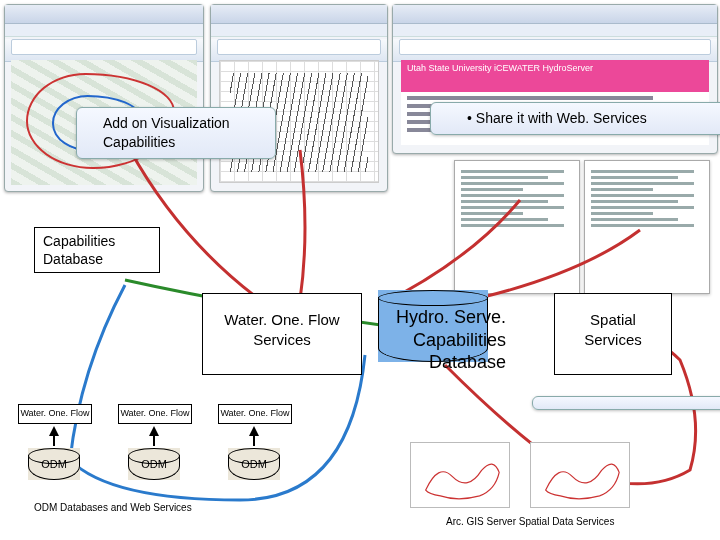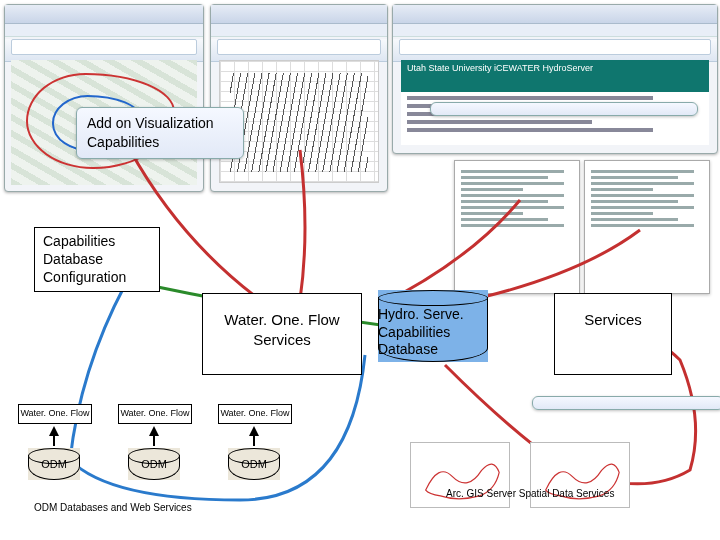--- a/index.html
+++ b/index.html
@@ -12,28 +12,28 @@
   .url{margin:2px 6px;height:14px;background:#fff;border:1px solid #bcd;border-radius:2px}
   .mapArea{position:absolute;top:55px;left:6px;right:6px;bottom:6px;background:#eef3ee}
   .mapArea::before{content:"";position:absolute;inset:0;background:repeating-linear-gradient(30deg,rgba(90,140,90,.15) 0 6px,transparent 6px 14px)}
   .mapLine{position:absolute;border:2px solid #c33;border-radius:40% 60% 55% 45%/50% 40% 60% 50%;background:transparent}
   .chartArea{position:absolute;top:55px;left:8px;right:8px;bottom:8px;background:#fff;border:1px solid #ccc;
     background-image:linear-gradient(#ddd 1px,transparent 1px),linear-gradient(90deg,#ddd 1px,transparent 1px);
     background-size:14px 10px}
   .squiggle{position:absolute;top:12px;left:10px;right:10px;bottom:10px;
     background:repeating-linear-gradient(100deg,transparent 0 3px,#555 3px 4px,transparent 4px 7px)}
   .pageArea{position:absolute;top:55px;left:8px;right:8px;bottom:8px;background:#fff}
-  .banner{height:26px;background:#0f766e;color:#fff;font-size:9px;padding:3px 6px}
+  .banner{height:26px;background:#ec4899;color:#fff;font-size:9px;padding:3px 6px}
   .txtline{height:4px;background:#889;margin:4px 6px}
   .txtline.s{width:60%}
   .txtline.m{width:80%}
   .docWin{position:absolute;background:#fff;border:1px solid #aaa;box-shadow:0 1px 3px rgba(0,0,0,.25);padding:6px}
   .ddl{height:3px;background:#9aa;margin:3px 0}
   .ddl.s{width:55%}.ddl.m{width:78%}.ddl.l{width:92%}
-  .callout{position:absolute;background:linear-gradient(#f5f8ff,#e2e9f7);border:1px solid #8aa;border-radius:6px;padding:6px 10px;font-size:14px;line-height:1.35;box-shadow:0 1px 3px rgba(0,0,0,.25)}
+  .callout{position:absolute;background:linear-gradient(#f5f8ff,#e2e9f7);border:1px solid #8aa;border-radius:6px;padding:6px 26px;font-size:14px;line-height:1.35;box-shadow:0 1px 3px rgba(0,0,0,.25)}
   .dbcyl{position:absolute}
   .dbcyl .top{position:absolute;left:0;right:0;top:0;height:14px;border:1.5px solid #000;border-radius:50%;background:inherit}
   .dbcyl .body{position:absolute;left:0;right:0;top:7px;bottom:0;border:1.5px solid #000;border-top:none;border-radius:0 0 50% 50%/0 0 14px 14px;background:inherit}
   .odm{width:52px;height:32px;background:#ece7da}
   .caps{width:110px;height:72px;background:#7db2e8}
   .wof{position:absolute;width:72px;height:18px;border:1.5px solid #000;background:#fff;font-size:9px;text-align:center;line-height:16px}
   .arrowUp{position:absolute;width:0;height:0;border-left:5px solid transparent;border-right:5px solid transparent;border-bottom:10px solid #000}
   .arrowUp::after{content:"";position:absolute;top:10px;left:-1px;width:2px;height:10px;background:#000}
   .servicesBox{position:absolute;background:#fff;border:1.5px solid #000;text-align:center;font-size:15px;padding-top:16px;line-height:1.3}
   .thumb{position:absolute;background:#fff;border:1px solid #bbb}
@@ -115,44 +115,45 @@
   <path d="M 125 280 Q 260 310 420 330" stroke="#2a8a2a" stroke-width="3" fill="none"></path>
   <path d="M 125 285 Q 80 370 70 460 Q 110 500 240 500 Q 350 500 365 355" stroke="#2a7acc" stroke-width="3" fill="none"></path>
   <path d="M 445 365 Q 510 430 560 465 Q 640 500 690 470 Q 705 420 680 360 Q 660 340 635 335" stroke="#c43030" stroke-width="3" fill="none"></path>
 </svg>
 
 <div class="callout" style="left:76px;top:107px;width:146px">
   <span>Add on Visualization Capabilities</span>
 </div>
 
 <div class="callout" style="left:430px;top:102px;width:246px">
+  <div style="padding-left:10px">• <span>Share it with Web. Services</span></div>
 </div>
 
 <div class="box" style="left:34px;top:227px;width:108px;text-align:left;line-height:1.3">
   <div>Capabilities</div>
   <div>Database</div>
-  <div>Configuration</div>
 </div>
 
 <div class="servicesBox" style="left:202px;top:293px;width:158px;height:64px">
   <div>Water. One. Flow</div>
   <div>Services</div>
 </div>
 
 <div class="dbcyl caps" style="left:378px;top:290px">
   <div class="body"></div>
     <div class="top"></div>
 </div>
-<div style="position:absolute;left:378px;top:306px;width:128px;text-align:left;font-size:14px;line-height:1.25">
+<div style="position:absolute;left:378px;top:306px;width:128px;text-align:right;font-size:18px;line-height:1.25">
   <div>Hydro. Serve.</div>
   <div>Capabilities</div>
   <div>Database</div>
 </div>
 
 <div class="servicesBox" style="left:554px;top:293px;width:116px;height:64px">
+  <div>Spatial</div>
   <div>Services</div>
 </div>
 
 <div class="wof" style="left:18px;top:404px"><span>Water. One. Flow</span></div>
 <div class="arrowUp" style="left:49px;top:426px"></div>
 <div class="dbcyl odm" style="left:28px;top:448px">
     <div class="body"></div>
     <div class="top"></div>
   </div>
 <div style="position:absolute;left:28px;top:458px;width:52px;text-align:center;font-size:11px">ODM</div>
@@ -181,13 +182,13 @@
       <path d="M15 48 Q28 20 42 34 Q58 50 72 28 Q84 14 90 30 Q86 48 70 54 Q48 60 30 54 Q18 52 15 48 Z" fill="none" stroke="#c33" stroke-width="1.2"></path>
     </svg>
 </div>
 <div class="thumb" style="left:530px;top:442px;width:98px;height:64px">
   <svg viewBox="0 0 100 64">
       <path d="M15 48 Q28 20 42 34 Q58 50 72 28 Q84 14 90 30 Q86 48 70 54 Q48 60 30 54 Q18 52 15 48 Z" fill="none" stroke="#c33" stroke-width="1.2"></path>
     </svg>
 </div>
 
 <div class="caption" style="left:34px;top:502px">ODM Databases and Web Services</div>
-<div class="caption" style="left:446px;top:488px">Arc. GIS Server Spatial Data Services</div>
+<div class="caption" style="left:446px;top:516px">Arc. GIS Server Spatial Data Services</div>
 
 </body></html>

